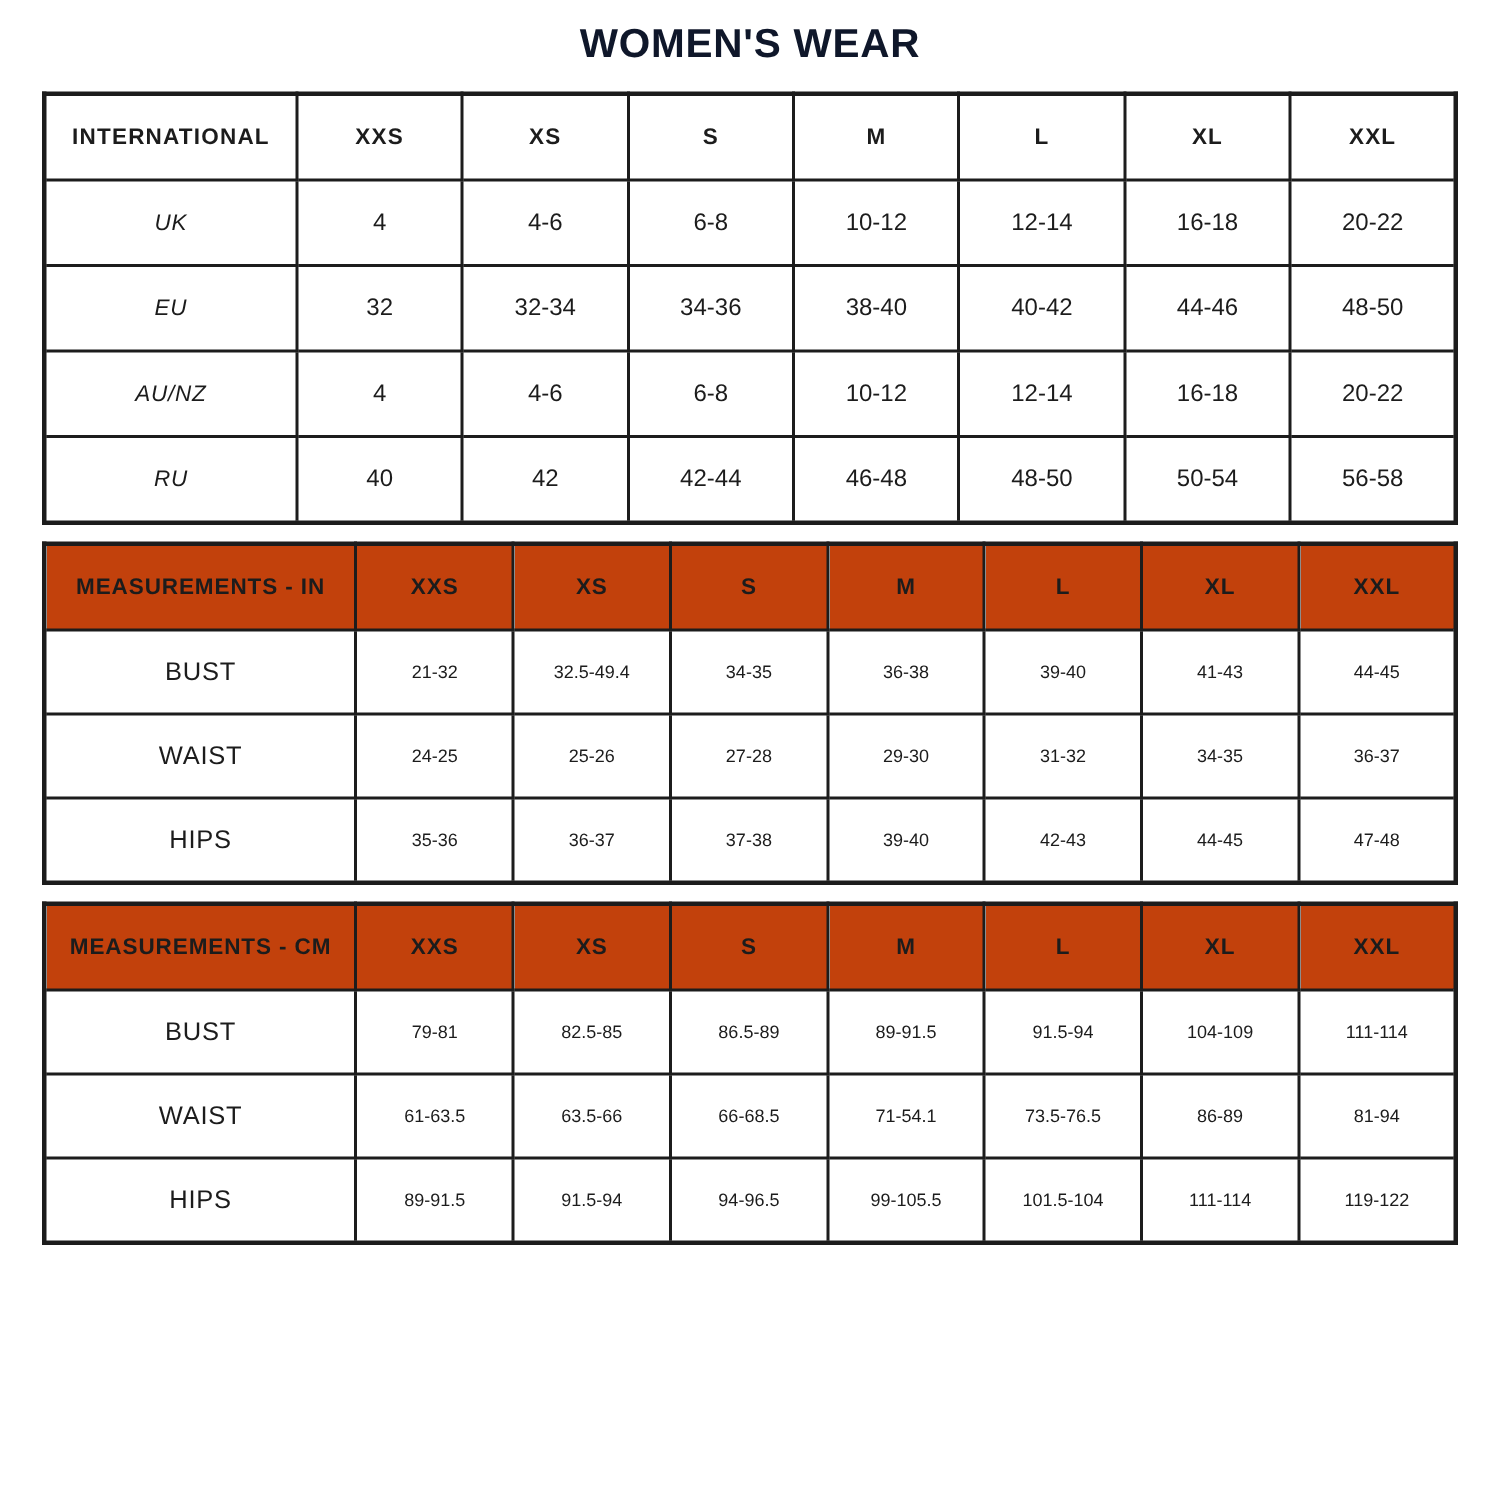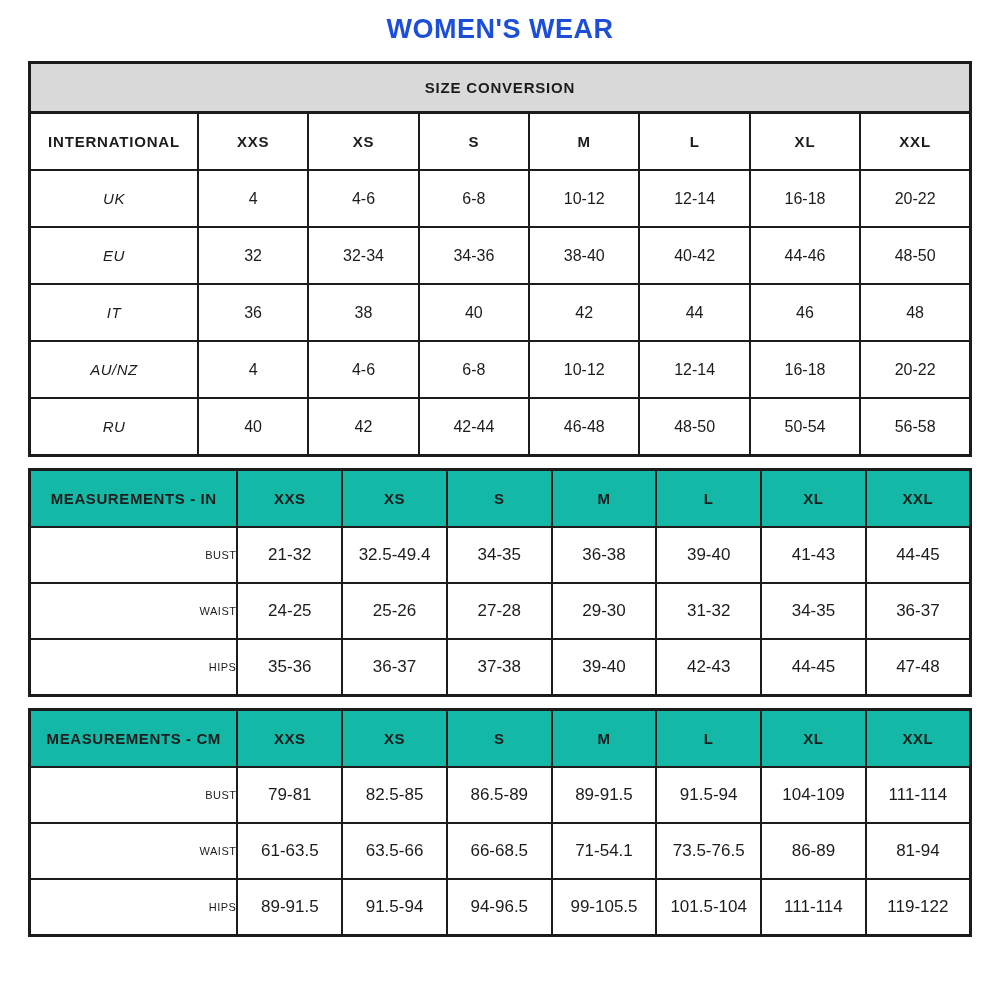--- a/index.html
+++ b/index.html
@@ -11,21 +11,21 @@
     background: #ffffff;
     font-family: "Liberation Sans", sans-serif;
     color: #1c1c1c;
     overflow: hidden;
   }
   .page-title {
     text-align: center;
     font-size: 27px;
     font-weight: 700;
     letter-spacing: 0.5px;
-    color: #1d4ed8;
+    color: #0f172a;
     margin: 4px 0 16px 0;
   }
   table.tbl {
     width: 100%;
     border-collapse: collapse;
     table-layout: fixed;
     border: 3px solid #1c1c1c;
     margin-bottom: 11px;
   }
   table.tbl:last-child { margin-bottom: 0; }
@@ -52,50 +52,47 @@
     background: #ffffff;
     font-weight: 700;
     font-size: 15px;
     letter-spacing: 0.8px;
   }
   #size-conversion .data-row td { height: 55px; font-size: 16px; }
   #size-conversion .data-row .row-label-cell { font-size: 15px; letter-spacing: 0.5px; font-style: italic; }
   
   .meas .header-row th {
     height: 55px;
-    background: #14b8a6;
+    background: #c2410c;
     font-weight: 700;
     font-size: 15px;
     letter-spacing: 0.6px;
   }
   .meas .data-row td { height: 54px; }
-  .meas .data-row .row-label-cell { font-size: 11px; letter-spacing: 0.5px; text-align: right; }
-  .meas .data-row .value-cell { font-size: 17px; margin-left: 48px; }
+  .meas .data-row .row-label-cell { font-size: 17px; letter-spacing: 0.5px; }
+  .meas .data-row .value-cell { font-size: 12px; margin-left: 48px; }
 </style>
 </head>
 <body>
 
 <div class="sheet">
   <div class="page-title">WOMEN'S WEAR</div>
 
   <table class="tbl" id="size-conversion">
     <colgroup>
       <col style="width:17.9%">
       <col style="width:11.73%">
         <col style="width:11.73%">
         <col style="width:11.73%">
       <col style="width:11.73%">
         <col style="width:11.73%">
         <col style="width:11.73%">
       <col style="width:11.72%">
     </colgroup>
     <tbody>
-        <tr class="title-row">
-          <td class="table-title-cell" colspan="8">SIZE CONVERSION</td>
-        </tr>
         <tr class="header-row">
           <th class="label-header-cell">INTERNATIONAL</th>
           <th class="size-header-cell">XXS</th>
           <th class="size-header-cell">XS</th>
           <th class="size-header-cell">S</th>
           <th class="size-header-cell">M</th>
           <th class="size-header-cell">L</th>
           <th class="size-header-cell">XL</th>
           <th class="size-header-cell">XXL</th>
         </tr>
@@ -111,30 +108,20 @@
         </tr>
         <tr class="data-row">
           <td class="row-label-cell">EU</td>
           <td class="value-cell">32</td>
           <td class="value-cell">32-34</td>
           <td class="value-cell">34-36</td>
           <td class="value-cell">38-40</td>
           <td class="value-cell">40-42</td>
           <td class="value-cell">44-46</td>
           <td class="value-cell">48-50</td>
-        </tr>
-        <tr class="data-row">
-          <td class="row-label-cell">IT</td>
-          <td class="value-cell">36</td>
-          <td class="value-cell">38</td>
-          <td class="value-cell">40</td>
-          <td class="value-cell">42</td>
-          <td class="value-cell">44</td>
-          <td class="value-cell">46</td>
-          <td class="value-cell">48</td>
         </tr>
         <tr class="data-row">
           <td class="row-label-cell">AU/NZ</td>
           <td class="value-cell">4</td>
           <td class="value-cell">4-6</td>
           <td class="value-cell">6-8</td>
           <td class="value-cell">10-12</td>
           <td class="value-cell">12-14</td>
           <td class="value-cell">16-18</td>
           <td class="value-cell">20-22</td>

